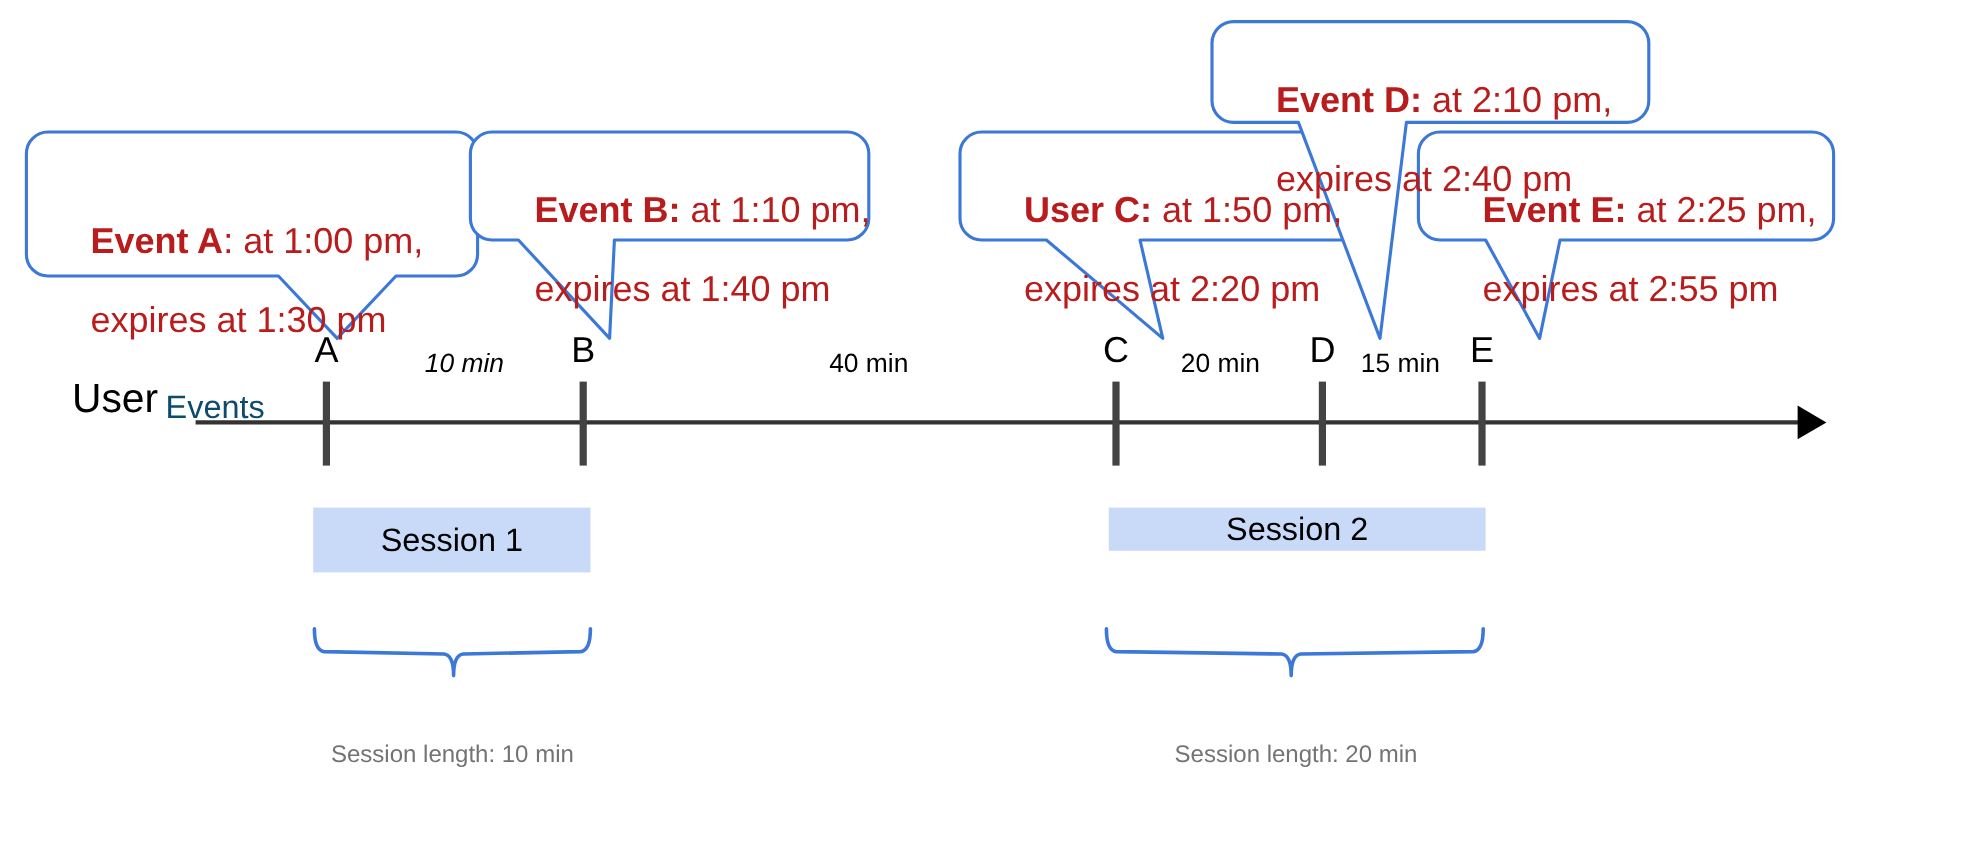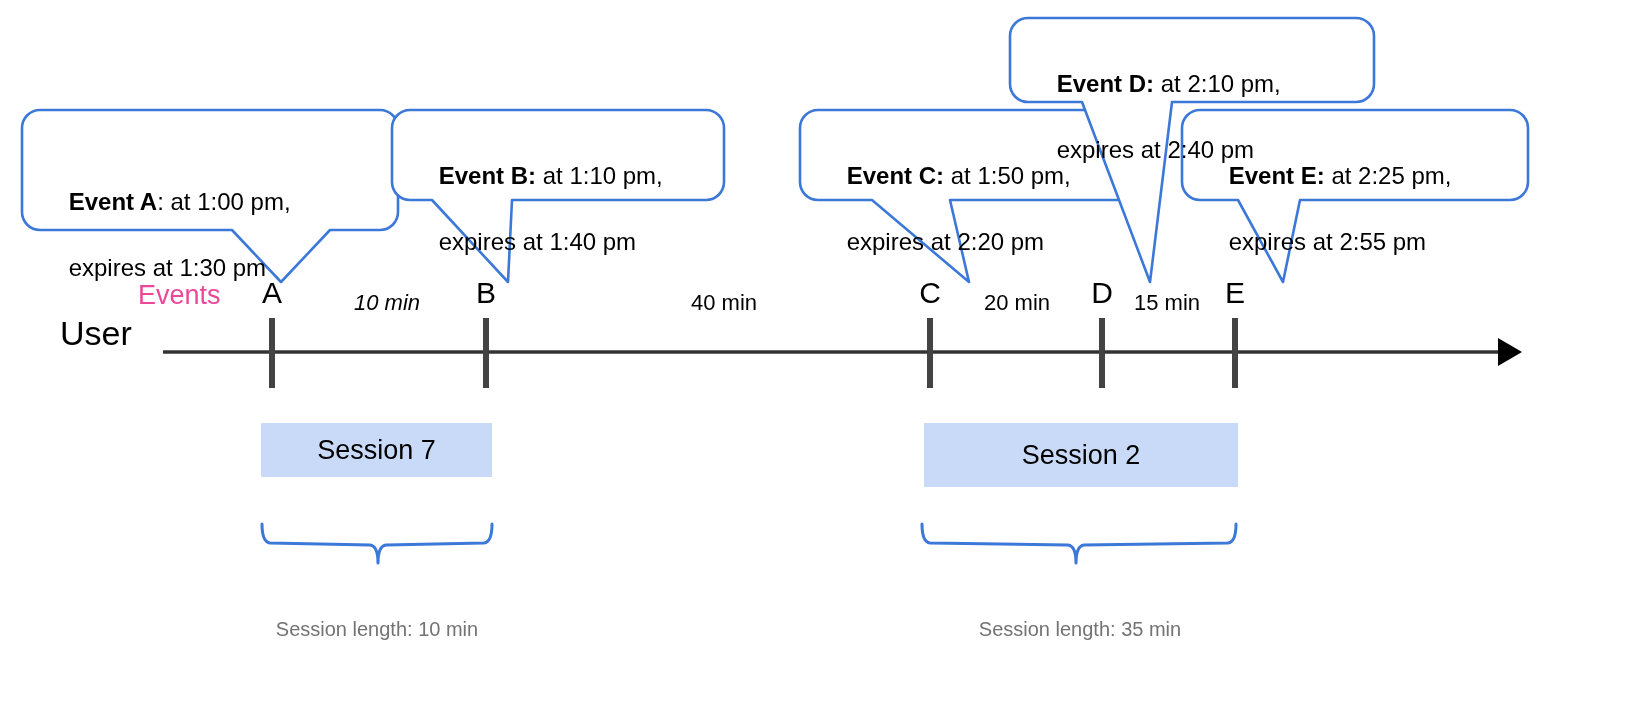--- a/index.html
+++ b/index.html
@@ -21,39 +21,40 @@
   svg.layer {
     position: absolute;
     left: 0;
     top: 0;
     width: 1634px;
     height: 702px;
     overflow: visible;
   }
   .callout-text {
     position: absolute;
-    font-size: 24px;
+    font-size: 30px;
     line-height: 33px;
-    color: #000000;
+    color: #b91c1c;
     white-space: pre;
   }
   .callout-text b {
     font-weight: bold;
   }
   .axis-label {
     position: absolute;
     font-size: 34px;
     color: #000000;
     white-space: nowrap;
   }
   .events-label {
     position: absolute;
     font-size: 27px;
-    color: #ec4899;
+    color: #0c4a6e;
     white-space: nowrap;
+    margin-top: 44px;
   }
   .tick-label {
     position: absolute;
     font-size: 30px;
     color: #000000;
     white-space: nowrap;
     text-align: center;
   }
   .interval-label {
     position: absolute;
@@ -126,21 +127,21 @@
     <b>Event A</b><span>: </span><span>at 1:00 pm,</span><br>
     <span>expires at 1:30 pm</span>
   </div>
 
   <div class="callout-text" style="left:412px; top:126px; width:310px;">
     <b>Event B:</b><span> </span><span>at 1:10 pm,</span><br>
     <span>expires at 1:40 pm</span>
   </div>
 
   <div class="callout-text" style="left:820px; top:126px; width:310px;">
-    <b>Event C:</b><span> </span><span>at 1:50 pm,</span><br>
+    <b>User C:</b><span> </span><span>at 1:50 pm,</span><br>
     <span>expires at 2:20 pm</span>
   </div>
 
   <div class="callout-text" style="left:1030px; top:34px; width:330px;">
     <b>Event D:</b><span> </span><span>at 2:10 pm,</span><br>
     <span>expires at 2:40 pm</span>
   </div>
 
   <div class="callout-text" style="left:1202px; top:126px; width:320px;">
     <b>Event E:</b><span> </span><span>at 2:25 pm,</span><br>
@@ -156,24 +157,24 @@
   <div class="tick-label" style="left:910px; top:276px; width:40px;">C</div>
   <div class="tick-label" style="left:1082px; top:276px; width:40px;">D</div>
   <div class="tick-label" style="left:1215px; top:276px; width:40px;">E</div>
 
   <div class="interval-label" style="left:327px; top:290px; width:120px;font-style:italic;">10 min</div>
   <div class="interval-label" style="left:664px; top:290px; width:120px;">40 min</div>
   <div class="interval-label" style="left:957px; top:290px; width:120px;">20 min</div>
   <div class="interval-label" style="left:1108px; top:290px; width:118px;">15 min</div>
 
   <div class="session-box" style="left:261px; top:423px; width:231px; height:54px;">
-    <span>Session 7</span>
+    <span>Session 1</span>
   </div>
 
-  <div class="session-box" style="left:924px; top:423px; width:314px; height:64px;">
+  <div class="session-box" style="left:924px; top:423px; width:314px; height:36px;">
     <span>Session 2</span>
   </div>
 
   <div class="caption" style="left:197px; top:618px; width:360px;">Session length: 10 min</div>
 
-  <div class="caption" style="left:900px; top:618px; width:360px;">Session length: 35 min</div>
+  <div class="caption" style="left:900px; top:618px; width:360px;">Session length: 20 min</div>
 
 </div>
 
 </body></html>

